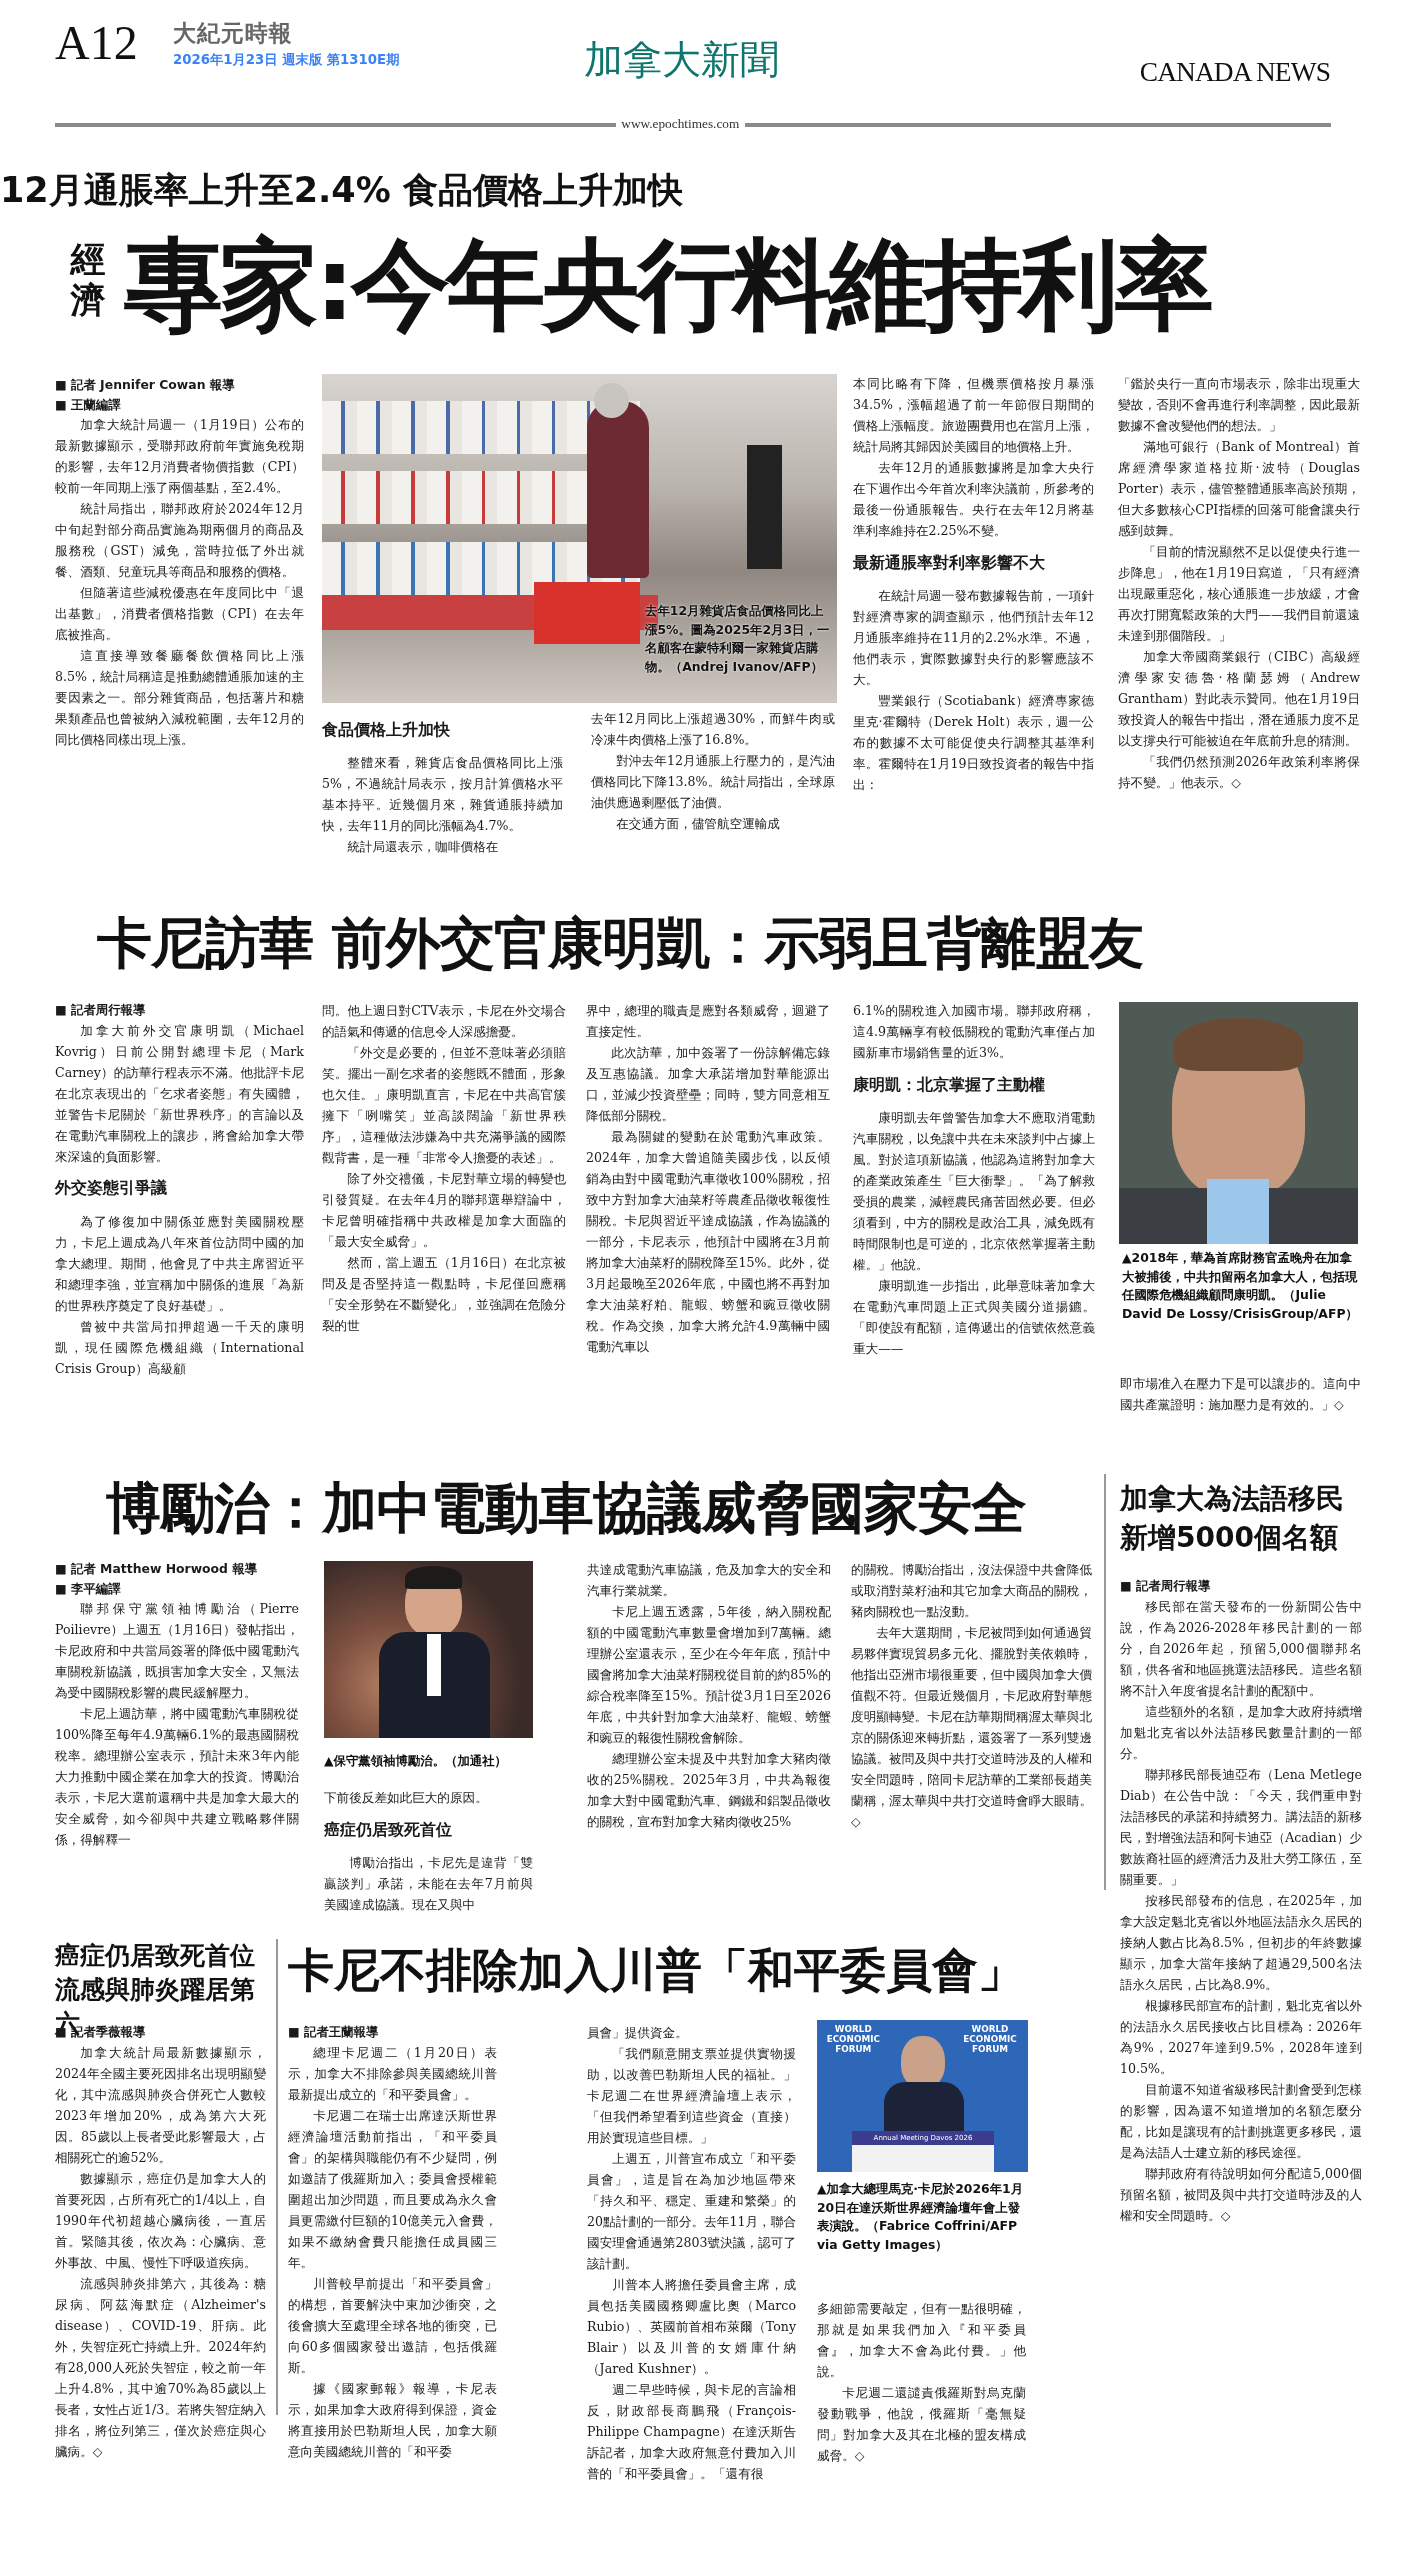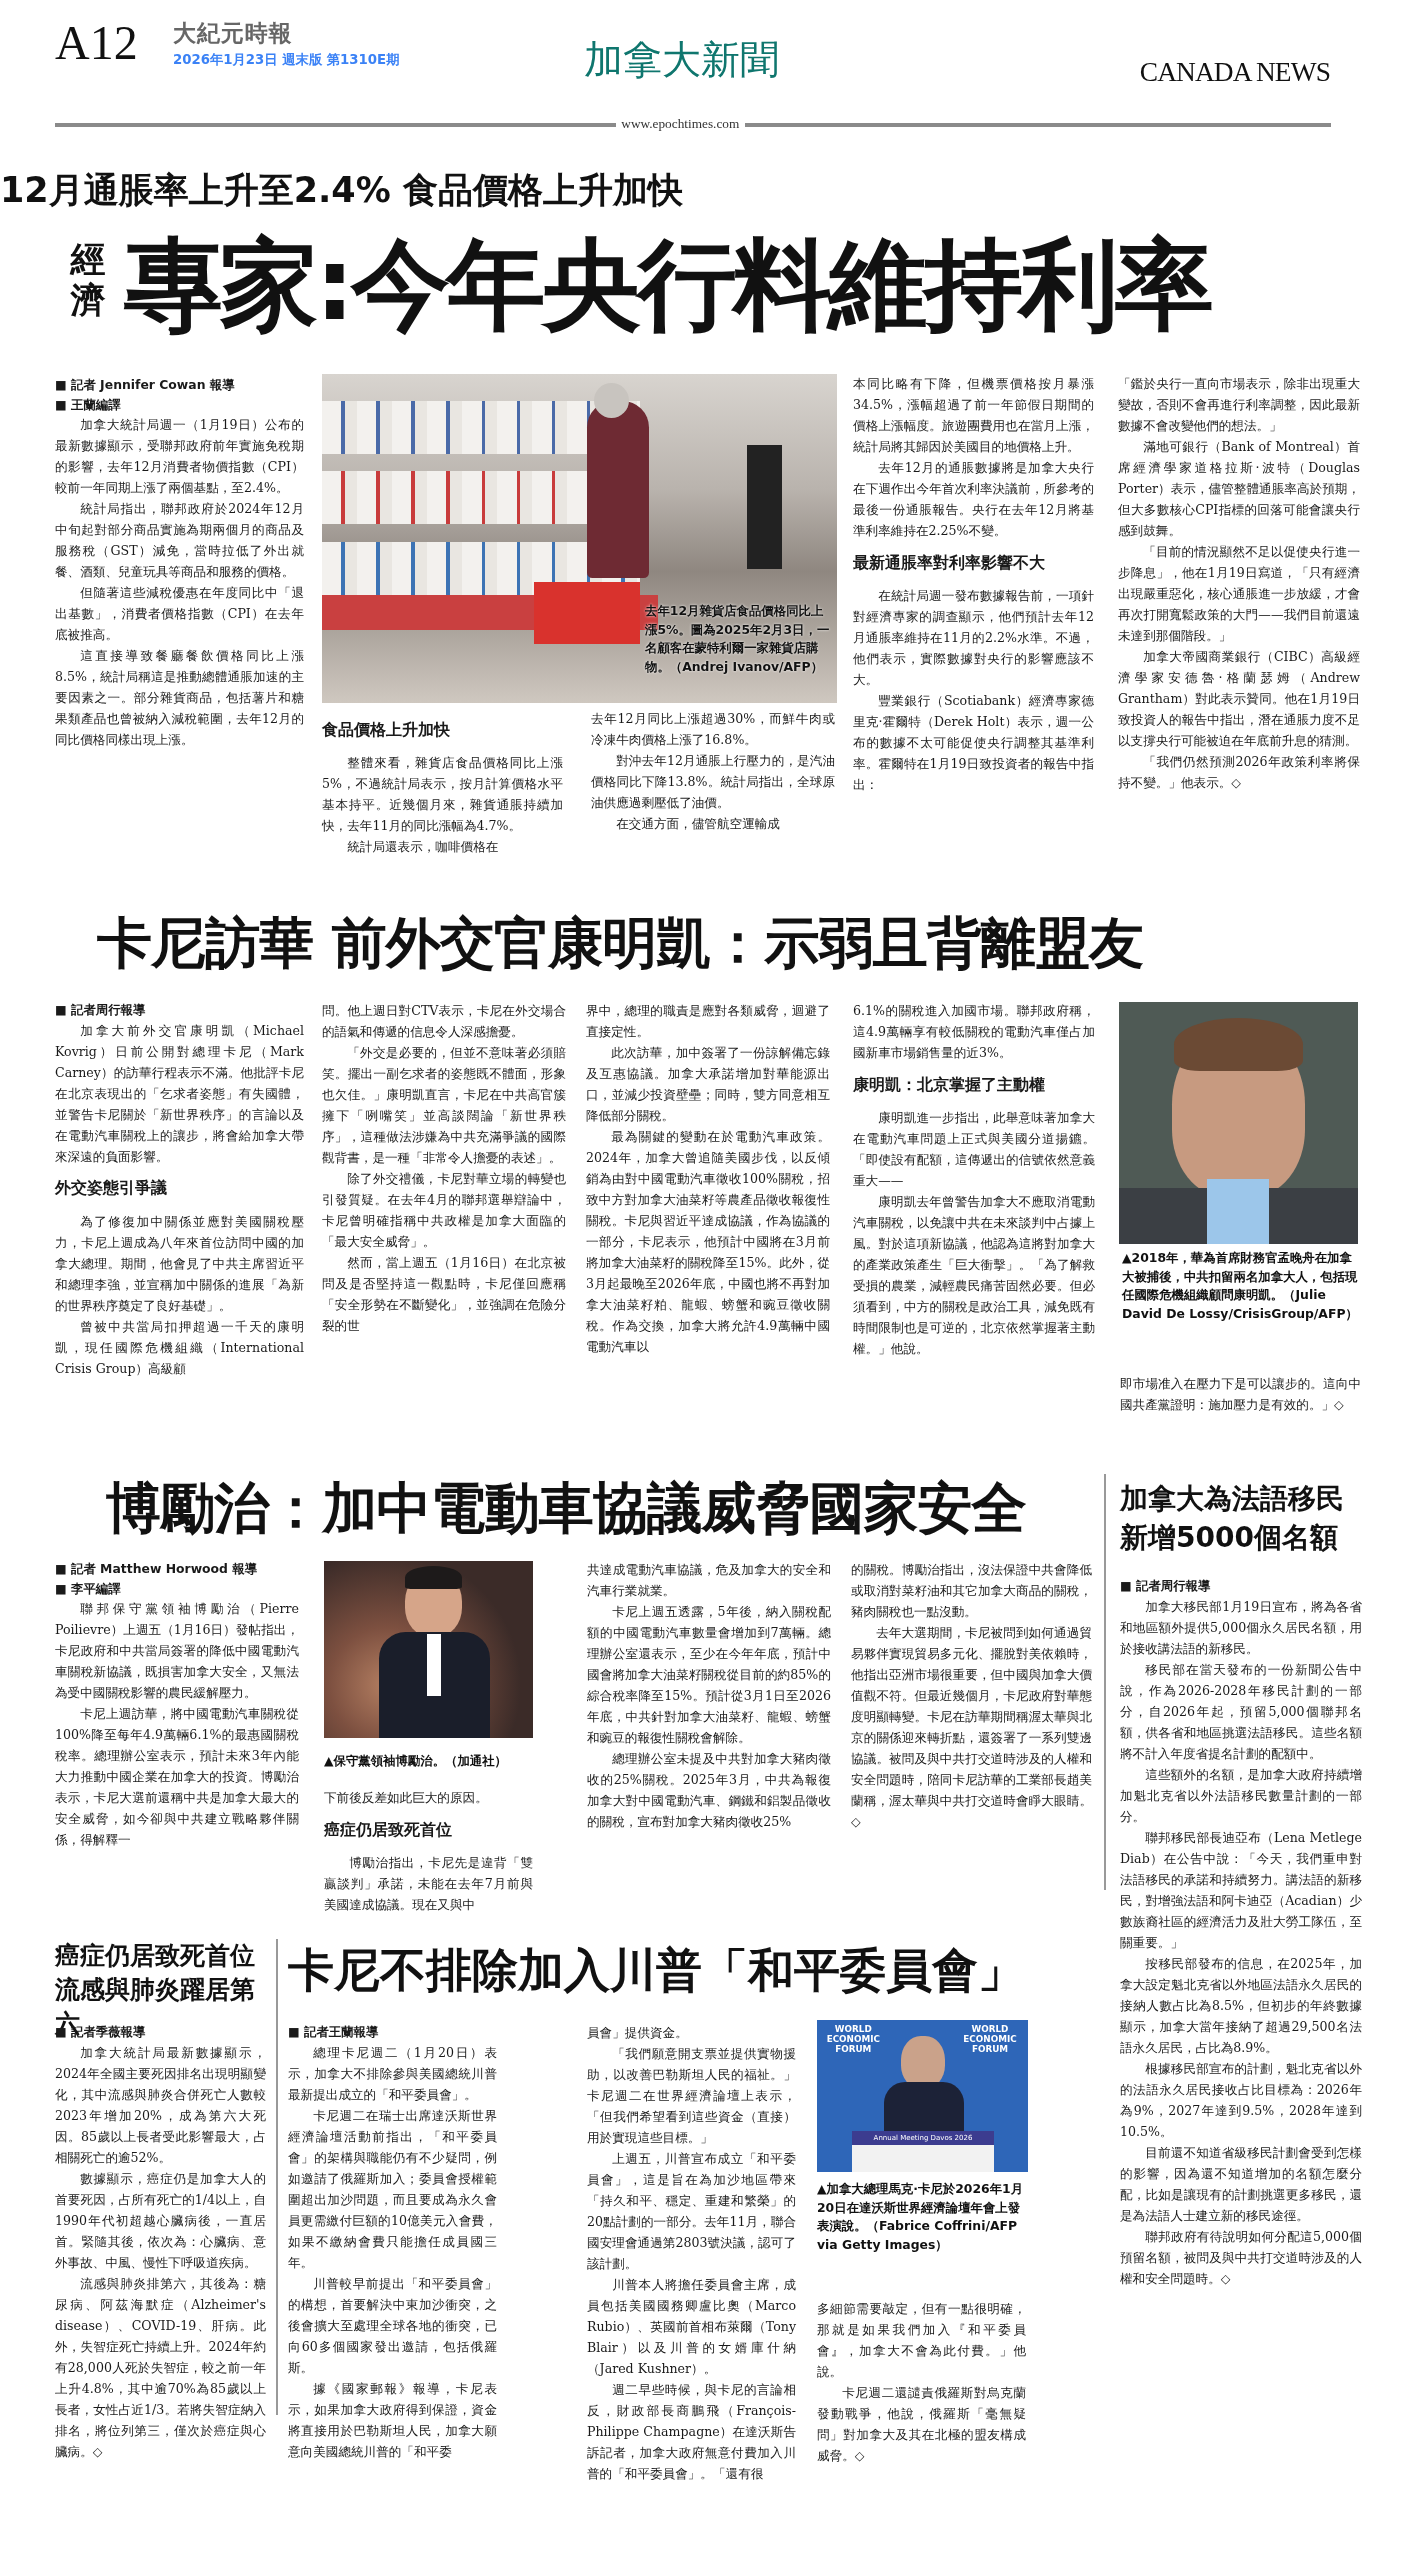--- a/index.html
+++ b/index.html
@@ -105,22 +105,22 @@
   <p>然而，當上週五（1月16日）在北京被問及是否堅持這一觀點時，卡尼僅回應稱「安全形勢在不斷變化」，並強調在危險分裂的世</p>
 </div>
 <div class="abs col" style="left:586px;top:1000px;width:244px">
   <p class="noi">界中，總理的職責是應對各類威脅，迴避了直接定性。</p>
   <p>此次訪華，加中簽署了一份諒解備忘錄及互惠協議。加拿大承諾增加對華能源出口，並減少投資壁壘；同時，雙方同意相互降低部分關稅。</p>
   <p>最為關鍵的變動在於電動汽車政策。2024年，加拿大曾追隨美國步伐，以反傾銷為由對中國電動汽車徵收100%關稅，招致中方對加拿大油菜籽等農產品徵收報復性關稅。卡尼與習近平達成協議，作為協議的一部分，卡尼表示，他預計中國將在3月前將加拿大油菜籽的關稅降至15%。此外，從3月起最晚至2026年底，中國也將不再對加拿大油菜籽粕、龍蝦、螃蟹和豌豆徵收關稅。作為交換，加拿大將允許4.9萬輛中國電動汽車以</p>
 </div>
 <div class="abs col" style="left:853px;top:1000px;width:242px">
   <p class="noi">6.1%的關稅進入加國市場。聯邦政府稱，這4.9萬輛享有較低關稅的電動汽車僅占加國新車市場銷售量的近3%。</p>
   <p class="sub noi">康明凱：北京掌握了主動權</p>
+  <p>康明凱去年曾警告加拿大不應取消電動汽車關稅，以免讓中共在未來談判中占據上風。對於這項新協議，他認為這將對加拿大的產業政策產生「巨大衝擊」。「為了解救受損的農業，減輕農民痛苦固然必要。但必須看到，中方的關稅是政治工具，減免既有時間限制也是可逆的，北京依然掌握著主動權。」他說。</p>
   <p>康明凱進一步指出，此舉意味著加拿大在電動汽車問題上正式與美國分道揚鑣。「即使設有配額，這傳遞出的信號依然意義重大——</p>
-  <p>康明凱去年曾警告加拿大不應取消電動汽車關稅，以免讓中共在未來談判中占據上風。對於這項新協議，他認為這將對加拿大的產業政策產生「巨大衝擊」。「為了解救受損的農業，減輕農民痛苦固然必要。但必須看到，中方的關稅是政治工具，減免既有時間限制也是可逆的，北京依然掌握著主動權。」他說。</p>
 </div>
 <div class="abs photo" style="left:1119px;top:1002px;width:239px;height:242px;background:#4f5a55">
   <div class="abs" style="left:53px;top:26.5px;width:133px;height:168px;background:#c79a80;border-radius:45% 45% 40% 40%"></div>
   <div class="abs" style="left:55px;top:16px;width:129px;height:53px;background:#6b4a34;border-radius:50% 50% 20% 20%"></div>
   <div class="abs" style="left:0;top:186px;width:239px;height:57px;background:#3b3f44"></div>
   <div class="abs" style="left:88px;top:177px;width:62px;height:65px;background:#9cc6ea"></div>
 </div>
 <div class="abs cap" style="left:1122px;top:1249px;width:237px">▲2018年，華為首席財務官孟晚舟在加拿大被捕後，中共扣留兩名加拿大人，包括現任國際危機組織顧問康明凱。（Julie David De Lossy/CrisisGroup/AFP）</div>
 <div class="abs col" style="left:1120px;top:1373px;width:241px">
   <p class="noi">即市場准入在壓力下是可以讓步的。這向中國共產黨證明：施加壓力是有效的。」◇</p>
@@ -156,21 +156,20 @@
   <p class="noi">的關稅。博勵治指出，沒法保證中共會降低或取消對菜籽油和其它加拿大商品的關稅，豬肉關稅也一點沒動。</p>
   <p>去年大選期間，卡尼被問到如何通過貿易夥伴實現貿易多元化、擺脫對美依賴時，他指出亞洲市場很重要，但中國與加拿大價值觀不符。但最近幾個月，卡尼政府對華態度明顯轉變。卡尼在訪華期間稱渥太華與北京的關係迎來轉折點，還簽署了一系列雙邊協議。被問及與中共打交道時涉及的人權和安全問題時，陪同卡尼訪華的工業部長趙美蘭稱，渥太華與中共打交道時會睜大眼睛。◇</p>
 </div>
 
 <div class="abs side-h" style="left:1120px;top:1479px;width:248px">
   <div>加拿大為法語移民</div>
   <div>新增5000個名額</div>
 </div>
 <div class="abs col" style="left:1120px;top:1576px;width:242px">
   <p class="byline">■ 記者周行報導</p>
-  <p>加拿大移民部1月19日宣布，將為各省和地區額外提供5,000個永久居民名額，用於接收講法語的新移民。</p>
   <p>移民部在當天發布的一份新聞公告中說，作為2026-2028年移民計劃的一部分，自2026年起，預留5,000個聯邦名額，供各省和地區挑選法語移民。這些名額將不計入年度省提名計劃的配額中。</p>
   <p>這些額外的名額，是加拿大政府持續增加魁北克省以外法語移民數量計劃的一部分。</p>
   <p>聯邦移民部長迪亞布（Lena Metlege Diab）在公告中說：「今天，我們重申對法語移民的承諾和持續努力。講法語的新移民，對增強法語和阿卡迪亞（Acadian）少數族裔社區的經濟活力及壯大勞工隊伍，至關重要。」</p>
   <p>按移民部發布的信息，在2025年，加拿大設定魁北克省以外地區法語永久居民的接納人數占比為8.5%，但初步的年終數據顯示，加拿大當年接納了超過29,500名法語永久居民，占比為8.9%。</p>
   <p>根據移民部宣布的計劃，魁北克省以外的法語永久居民接收占比目標為：2026年為9%，2027年達到9.5%，2028年達到10.5%。</p>
   <p>目前還不知道省級移民計劃會受到怎樣的影響，因為還不知道增加的名額怎麼分配，比如是讓現有的計劃挑選更多移民，還是為法語人士建立新的移民途徑。</p>
   <p>聯邦政府有待說明如何分配這5,000個預留名額，被問及與中共打交道時涉及的人權和安全問題時。◇</p>
 </div>
 
 <div class="abs vline" style="left:276px;top:1939px;height:476px"></div>

